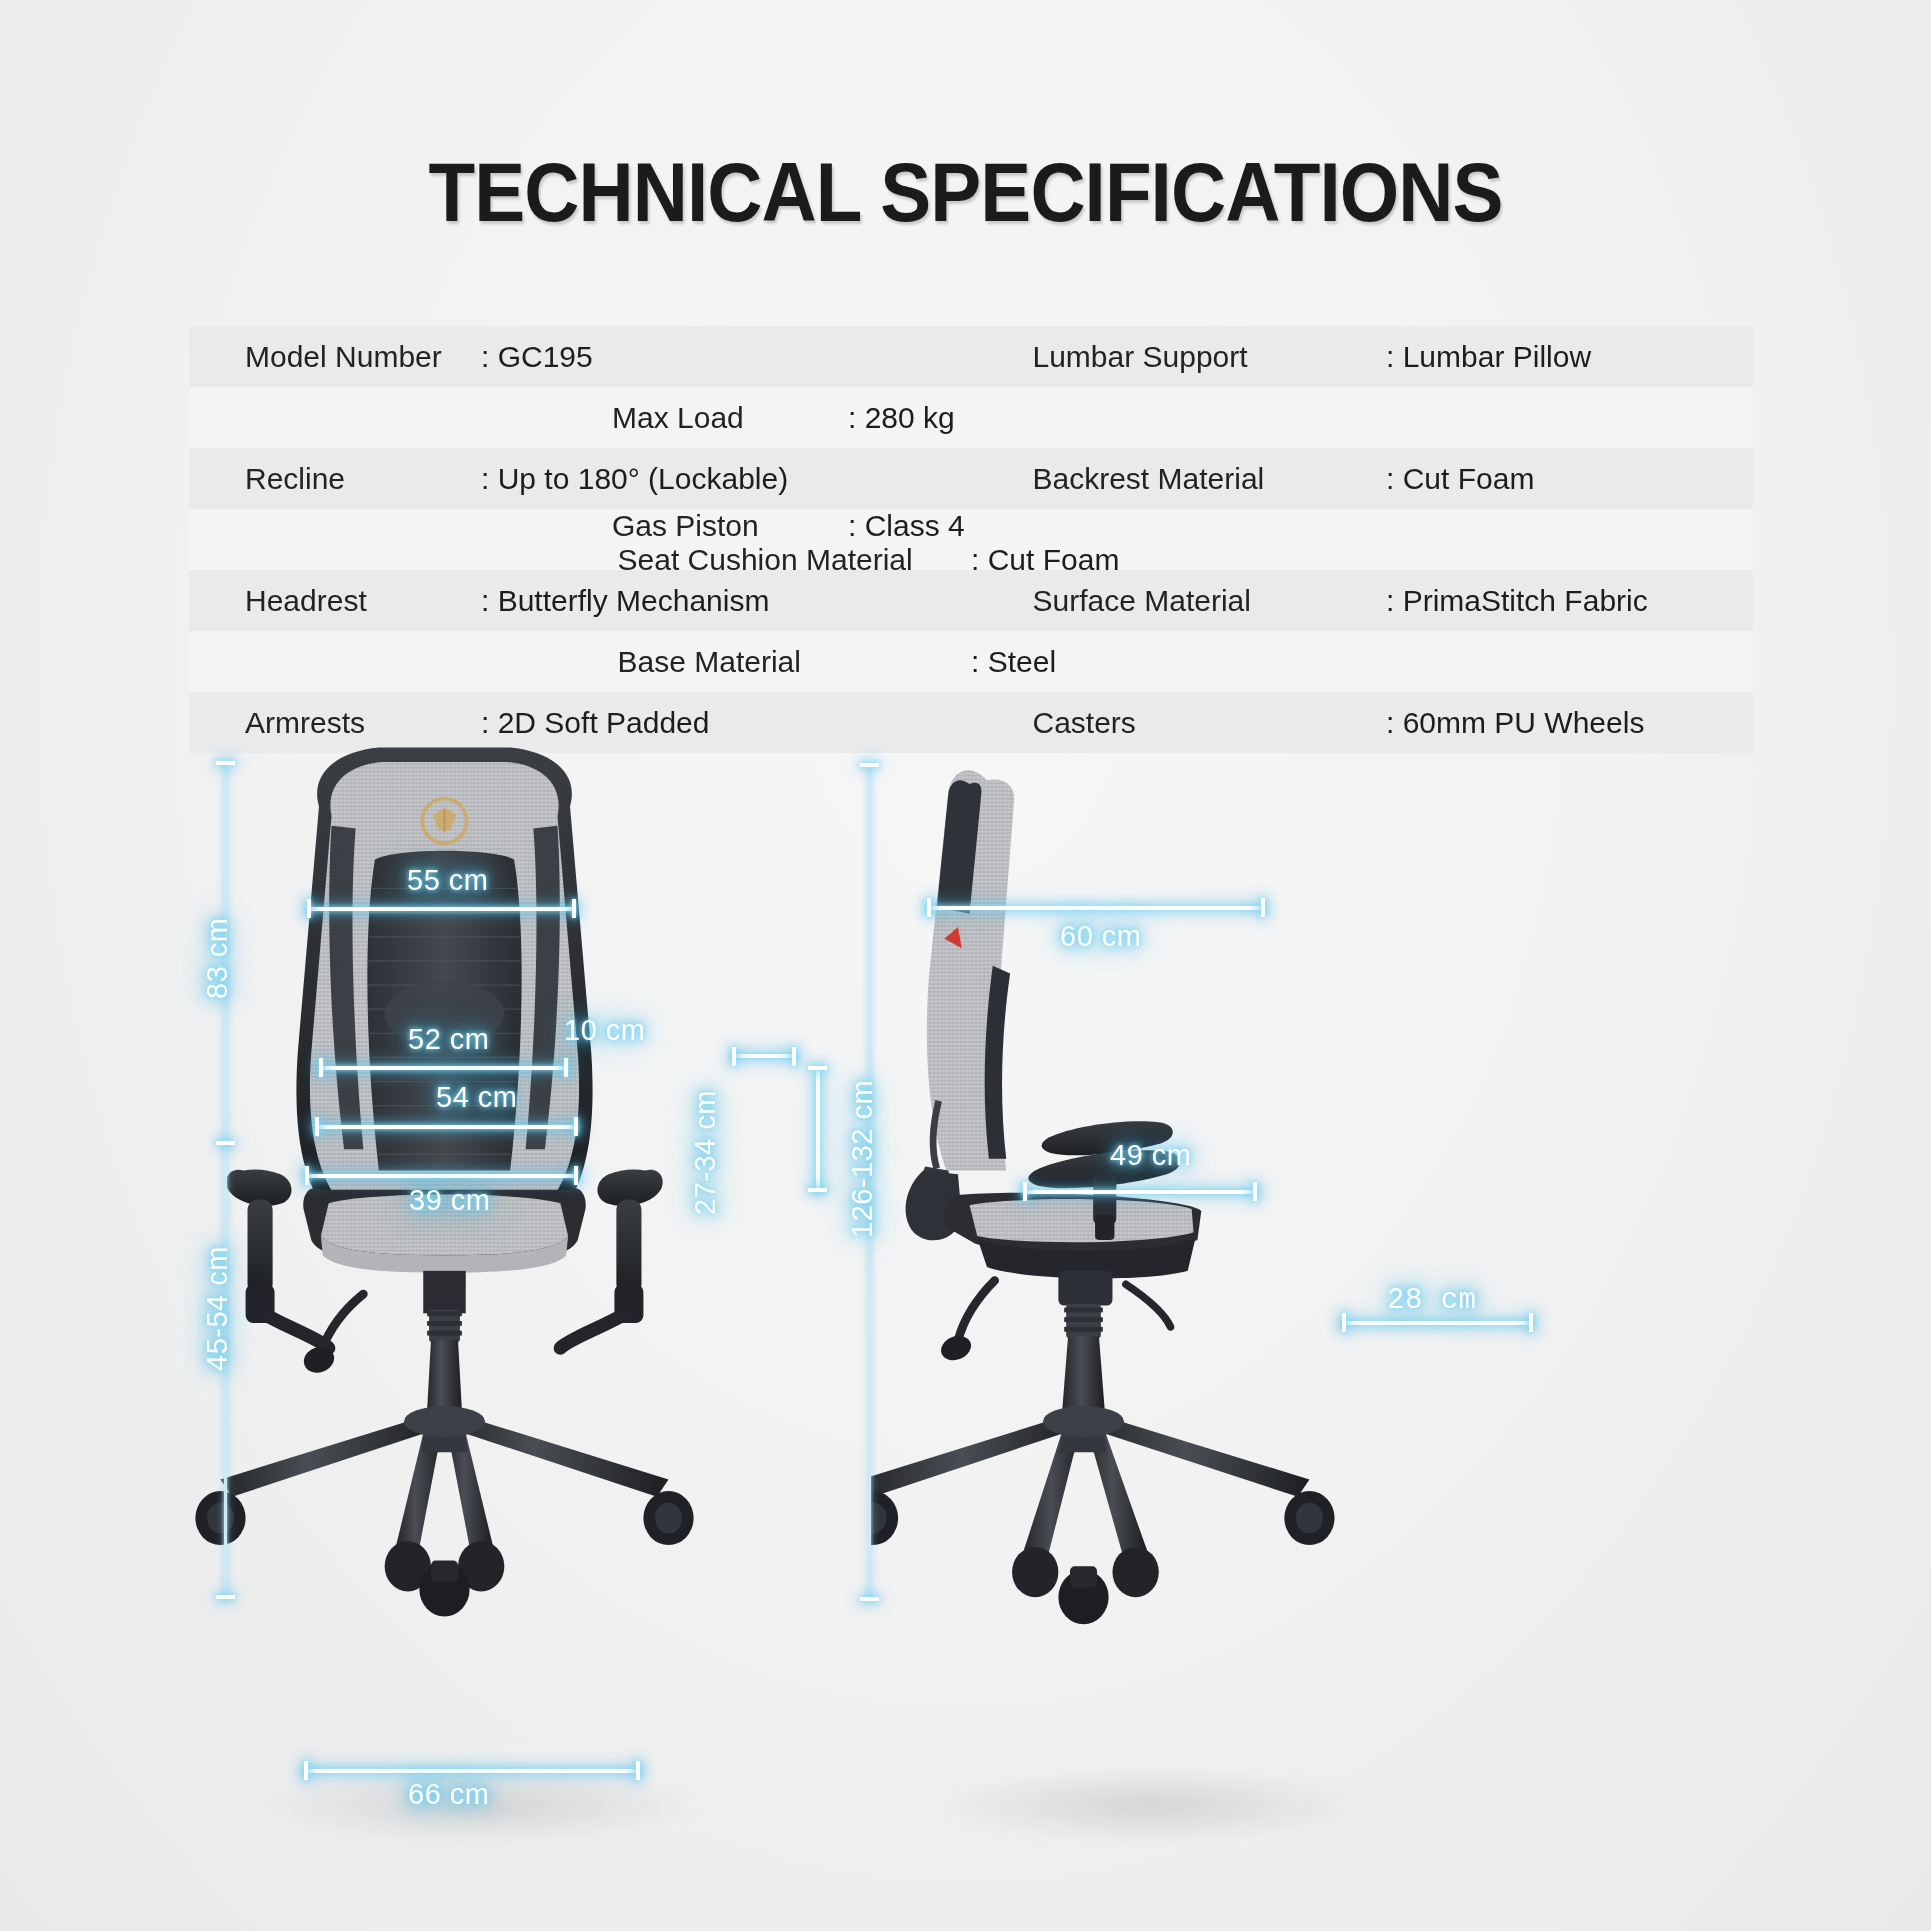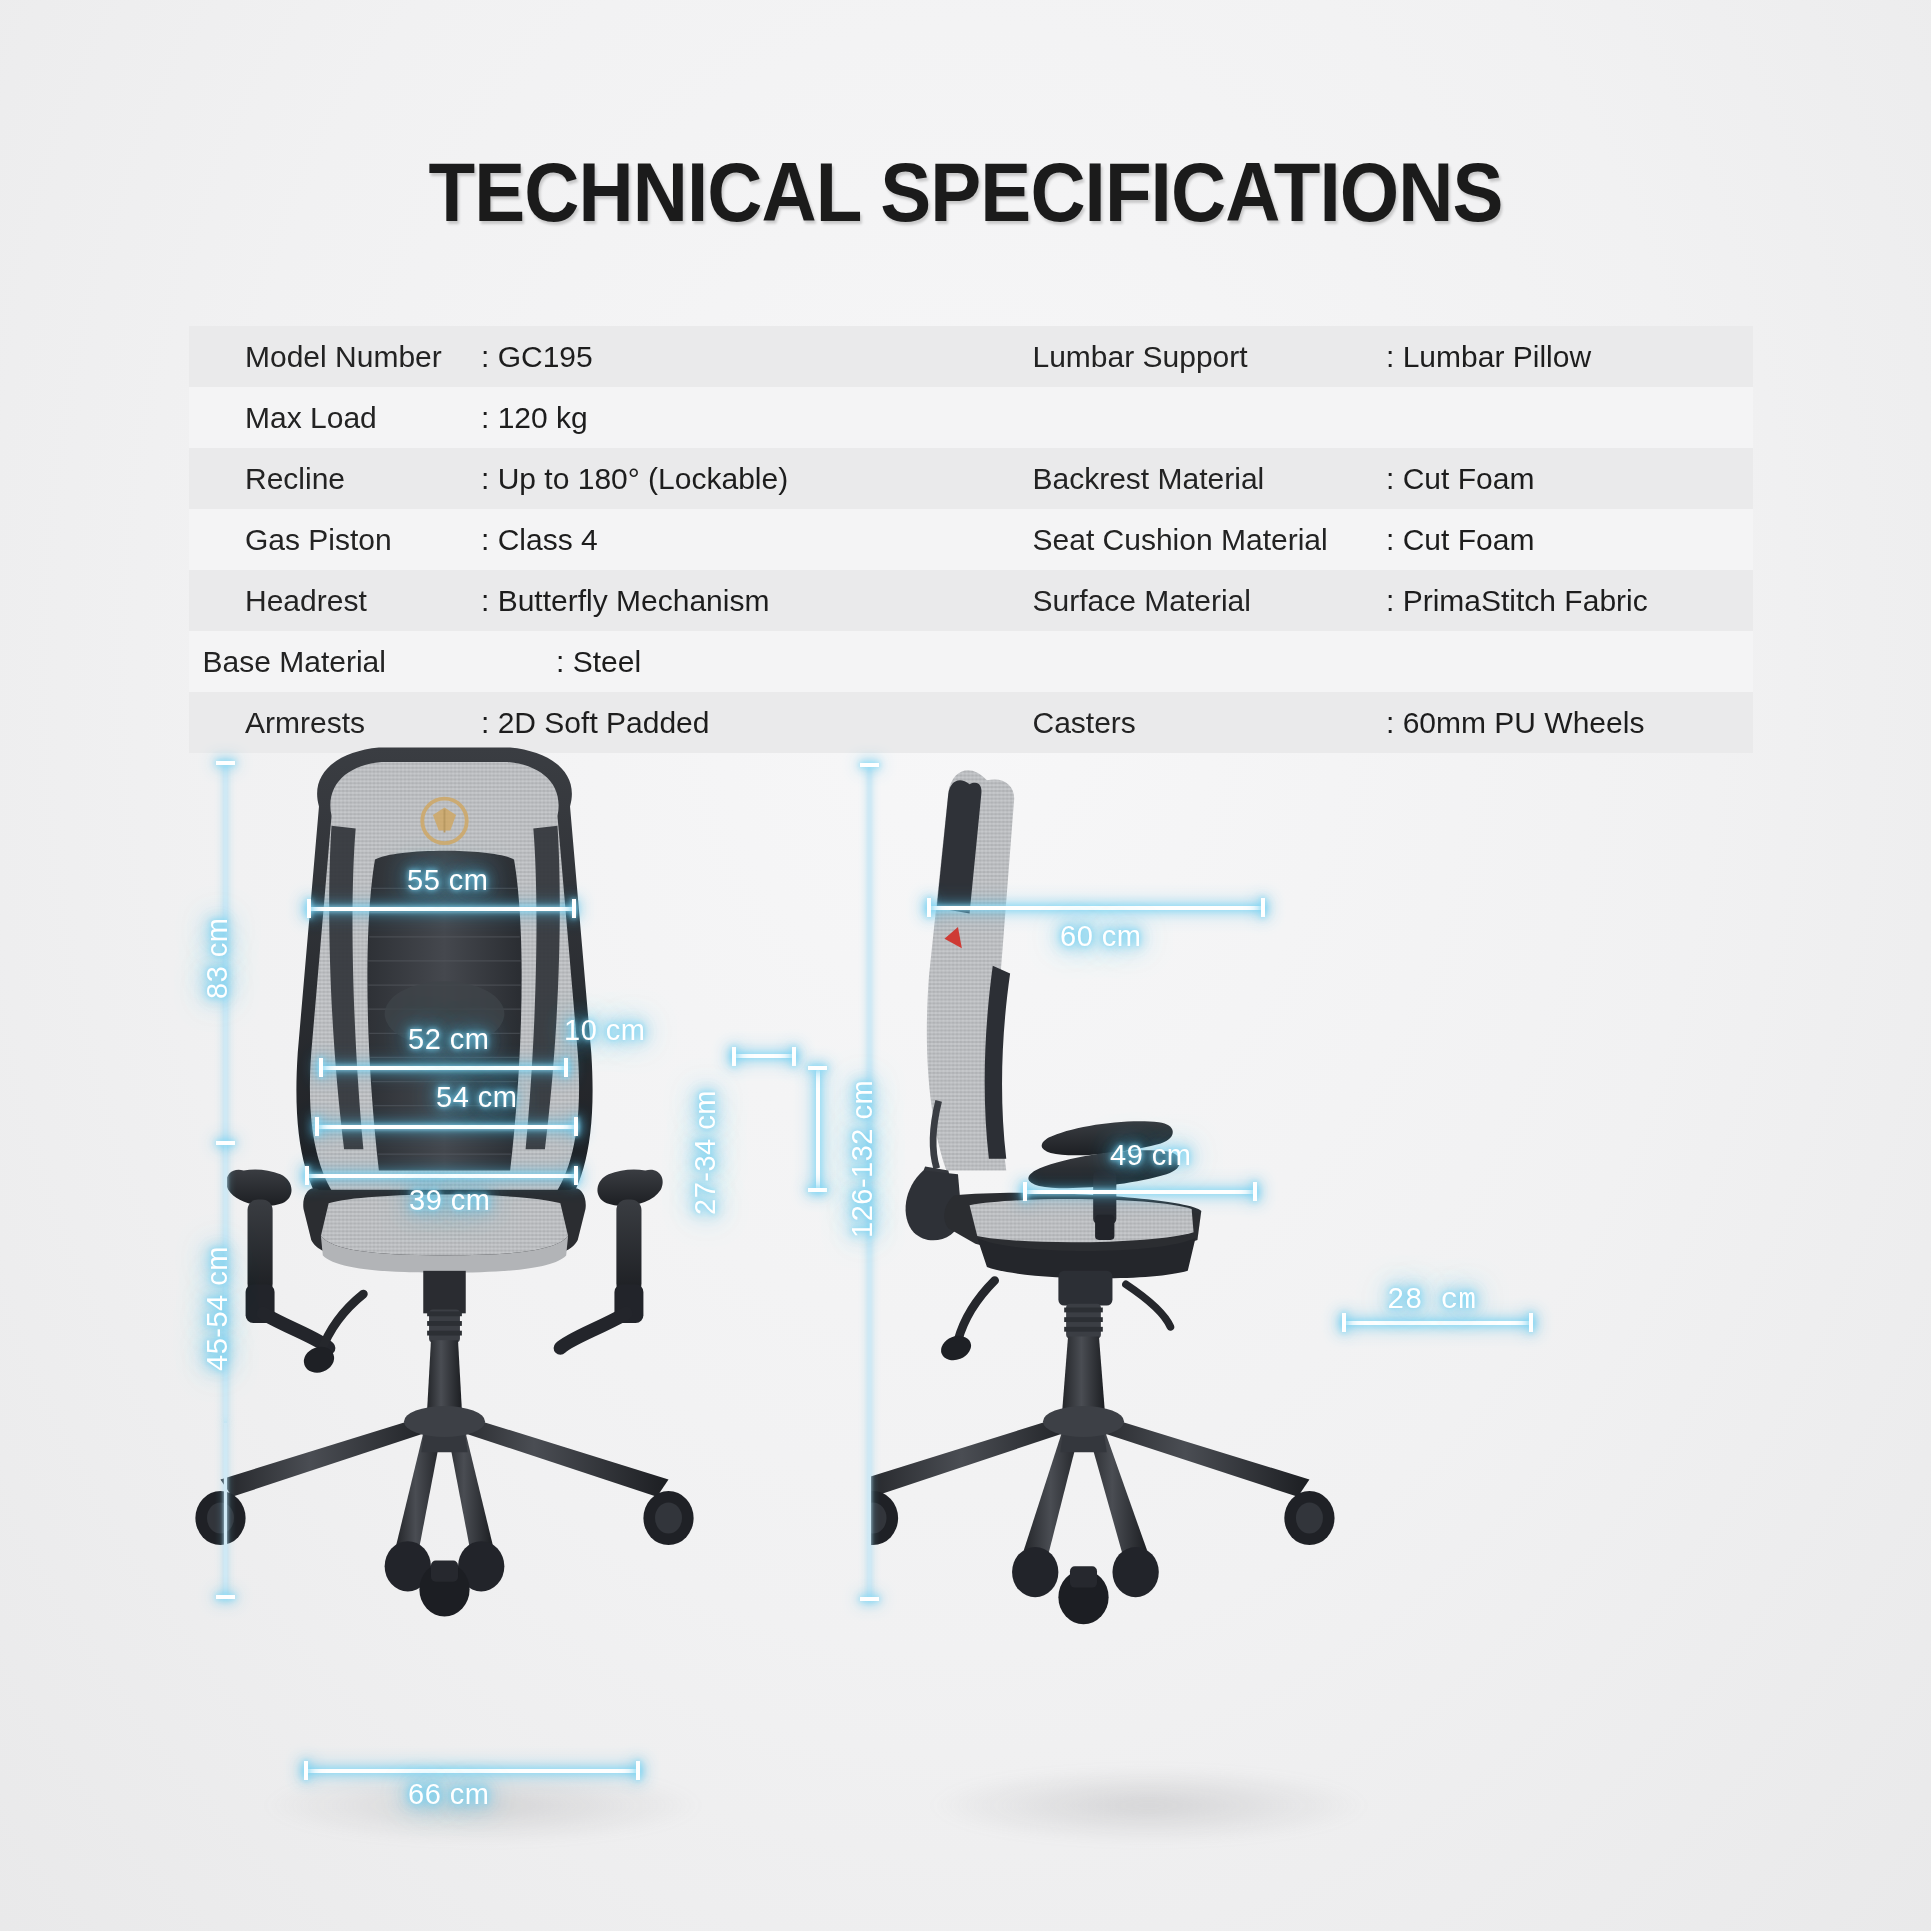--- a/index.html
+++ b/index.html
@@ -29,21 +29,21 @@
     position:absolute; top:326px; left:189px;
     width:1564px;
     display:flex; flex-direction:column;
   }
   .spec-row {
     display:flex;
     height:61px;
     align-items:center;
   }
   .spec-row.odd  { background:#eaeaeb; }
-  .spec-row.even { background:#f4f4f5; }
+  .spec-row.even { background:#f4f4f5;flex-direction:column; }
   .half { display:flex; align-items:center; height:100%; }
   .half.left  { width:830px; }
   .half.right { width:734px; }
   .lbl {
     font-size:30px; color:#232323; font-weight:400;
     white-space:nowrap;
   }
   .half.left  .lbl { width:292px; padding-left:56px; }
   .half.right .lbl { width:367px; padding-left:13.5px; }
   .val {
@@ -116,21 +116,21 @@
     </div>
     <div class="half right">
       <span class="lbl">Lumbar Support</span>
       <span class="val">: Lumbar Pillow</span>
     </div>
   </div>
 
   <div class="spec-row even">
     <div class="half left">
       <span class="lbl">Max Load</span>
-      <span class="val">: 120 kg</span>
+      <span class="val">: 280 kg</span>
     </div>
   </div>
 
   <div class="spec-row odd">
     <div class="half left">
       <span class="lbl">Recline</span>
       <span class="val">: Up to 180° (Lockable)</span>
     </div>
     <div class="half right">
       <span class="lbl">Backrest Material</span>

